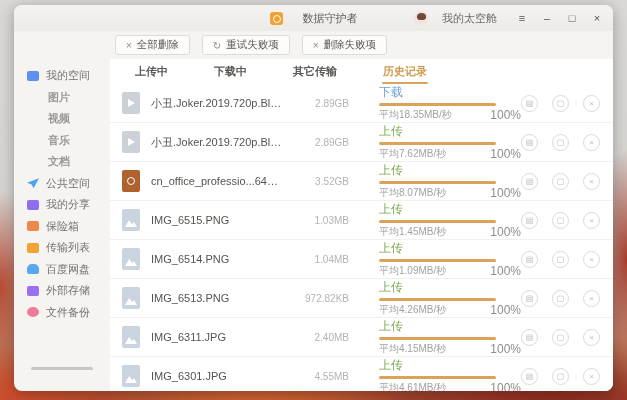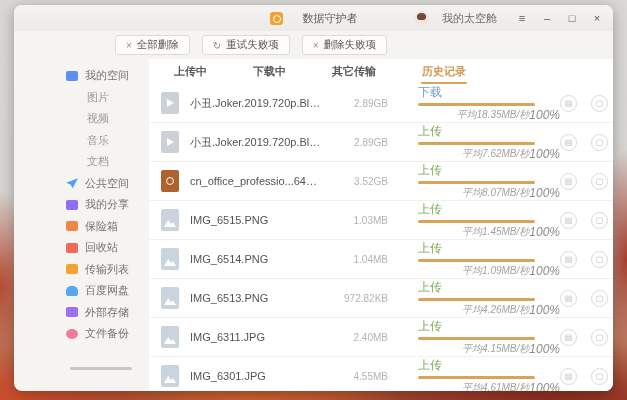--- a/index.html
+++ b/index.html
@@ -41,26 +41,26 @@
 
   
   .toolbar { height:28px; flex:0 0 auto; display:flex; align-items:center;
     gap:12px; padding-left:101px; }
   .tool-btn { height:20px; display:inline-flex; align-items:center; gap:5px;
     padding:0 10px; background:#fdfcfb; border:1px solid #dedbd7;
     border-radius:3px; font-size:10.5px; color:#5a5855; }
   .tool-btn .gi { font-size:10px; color:#8f8d8a; }
 
   
-  .main { flex:1; display:flex; min-height:0;margin-left:39px; }
+  .main { flex:1; display:flex; min-height:0; }
   .sidebar { width:96px; flex:0 0 auto; display:flex; flex-direction:column;
     padding-top:6px; position:relative; }
   .side-item { height:21.5px; display:flex; align-items:center; font-size:11px;
     color:#73716e; padding-left:13px; gap:7px; white-space:nowrap; }
-  .side-item[data-level="sub"] { padding-left:34px; color:#9a9895; }
+  .side-item[data-level="sub"] { padding-left:34px; color:#9a9895;font-weight:bold; }
   .s-ico { width:12px; height:10px; border-radius:2px; flex:0 0 auto; }
   .s-ico[data-icon="myspace-icon"]  { background:#5b8ff0; }
   .s-ico[data-icon="public-icon"]   { background:#4aa3f0;
     clip-path:polygon(0 45%,100% 0,55% 100%,38% 62%); border-radius:0; }
   .s-ico[data-icon="share-icon"]    { background:#8f6ff0; }
   .s-ico[data-icon="safe-icon"]     { background:#f0874a; }
   .s-ico[data-icon="recycle-icon"]  { background:#f06a5a; }
   .s-ico[data-icon="transfer-icon"] { background:#f0a232; }
   .s-ico[data-icon="baidu-icon"]    { background:#58a8f0; border-radius:5px 5px 2px 2px; }
   .s-ico[data-icon="external-icon"] { background:#9a6ff0; }
@@ -104,22 +104,22 @@
     white-space:nowrap; overflow:hidden; text-overflow:ellipsis; flex:0 0 auto; }
   .fsize { width:58px; margin-left:8px; font-size:10px; color:#b5b3b0;
     flex:0 0 auto;text-align:right; }
   .prog { width:142px; margin-left:30px; flex:0 0 auto; }
   .pstat { font-size:12px; display:block; margin-bottom:2px; }
   .pstat[data-dir="down"] { color:#6f9fd0; }
   .pstat[data-dir="up"]   { color:#7aab4e; }
   .pbar { width:117px; height:3px; border-radius:2px; background:#f0e7da;
     overflow:hidden; }
   .pfill { height:100%; width:100%; background:#d9a35a; }
-  .pmeta { display:flex; justify-content:flex-end; align-items:center;
-    margin-top:2px;font-style:italic; }
+  .pmeta { display:flex; justify-content:space-between; align-items:center;
+    margin-top:2px; }
   .pspeed { font-size:10px; color:#a3a19e; }
   .ppct { font-size:12px; color:#8f8d8a; }
   .acts { margin-left:auto; display:flex; gap:14px; padding-right:6px; }
   .act { width:17px; height:17px; border-radius:50%; border:1px solid #dbd9d6;
     display:flex; align-items:center; justify-content:center; font-size:8px;
     color:#bcbab7; }
 </style>
 </head>
 <body>
 
@@ -194,24 +194,20 @@
       <div class="side-item" data-level="main">
         <span class="s-ico" data-icon="share-icon"></span>
         <span>我的分享</span>
       </div>
 
       <div class="side-item" data-level="main">
         <span class="s-ico" data-icon="safe-icon"></span>
         <span>保险箱</span>
       </div>
 
-      <div class="side-item" data-level="main">
-        <span class="s-ico" data-icon="recycle-icon"></span>
-        <span>回收站</span>
-      </div>
 
       <div class="side-item" data-level="main">
         <span class="s-ico" data-icon="transfer-icon"></span>
         <span>传输列表</span>
       </div>
 
       <div class="side-item" data-level="main">
         <span class="s-ico" data-icon="baidu-icon"></span>
         <span>百度网盘</span>
       </div>

